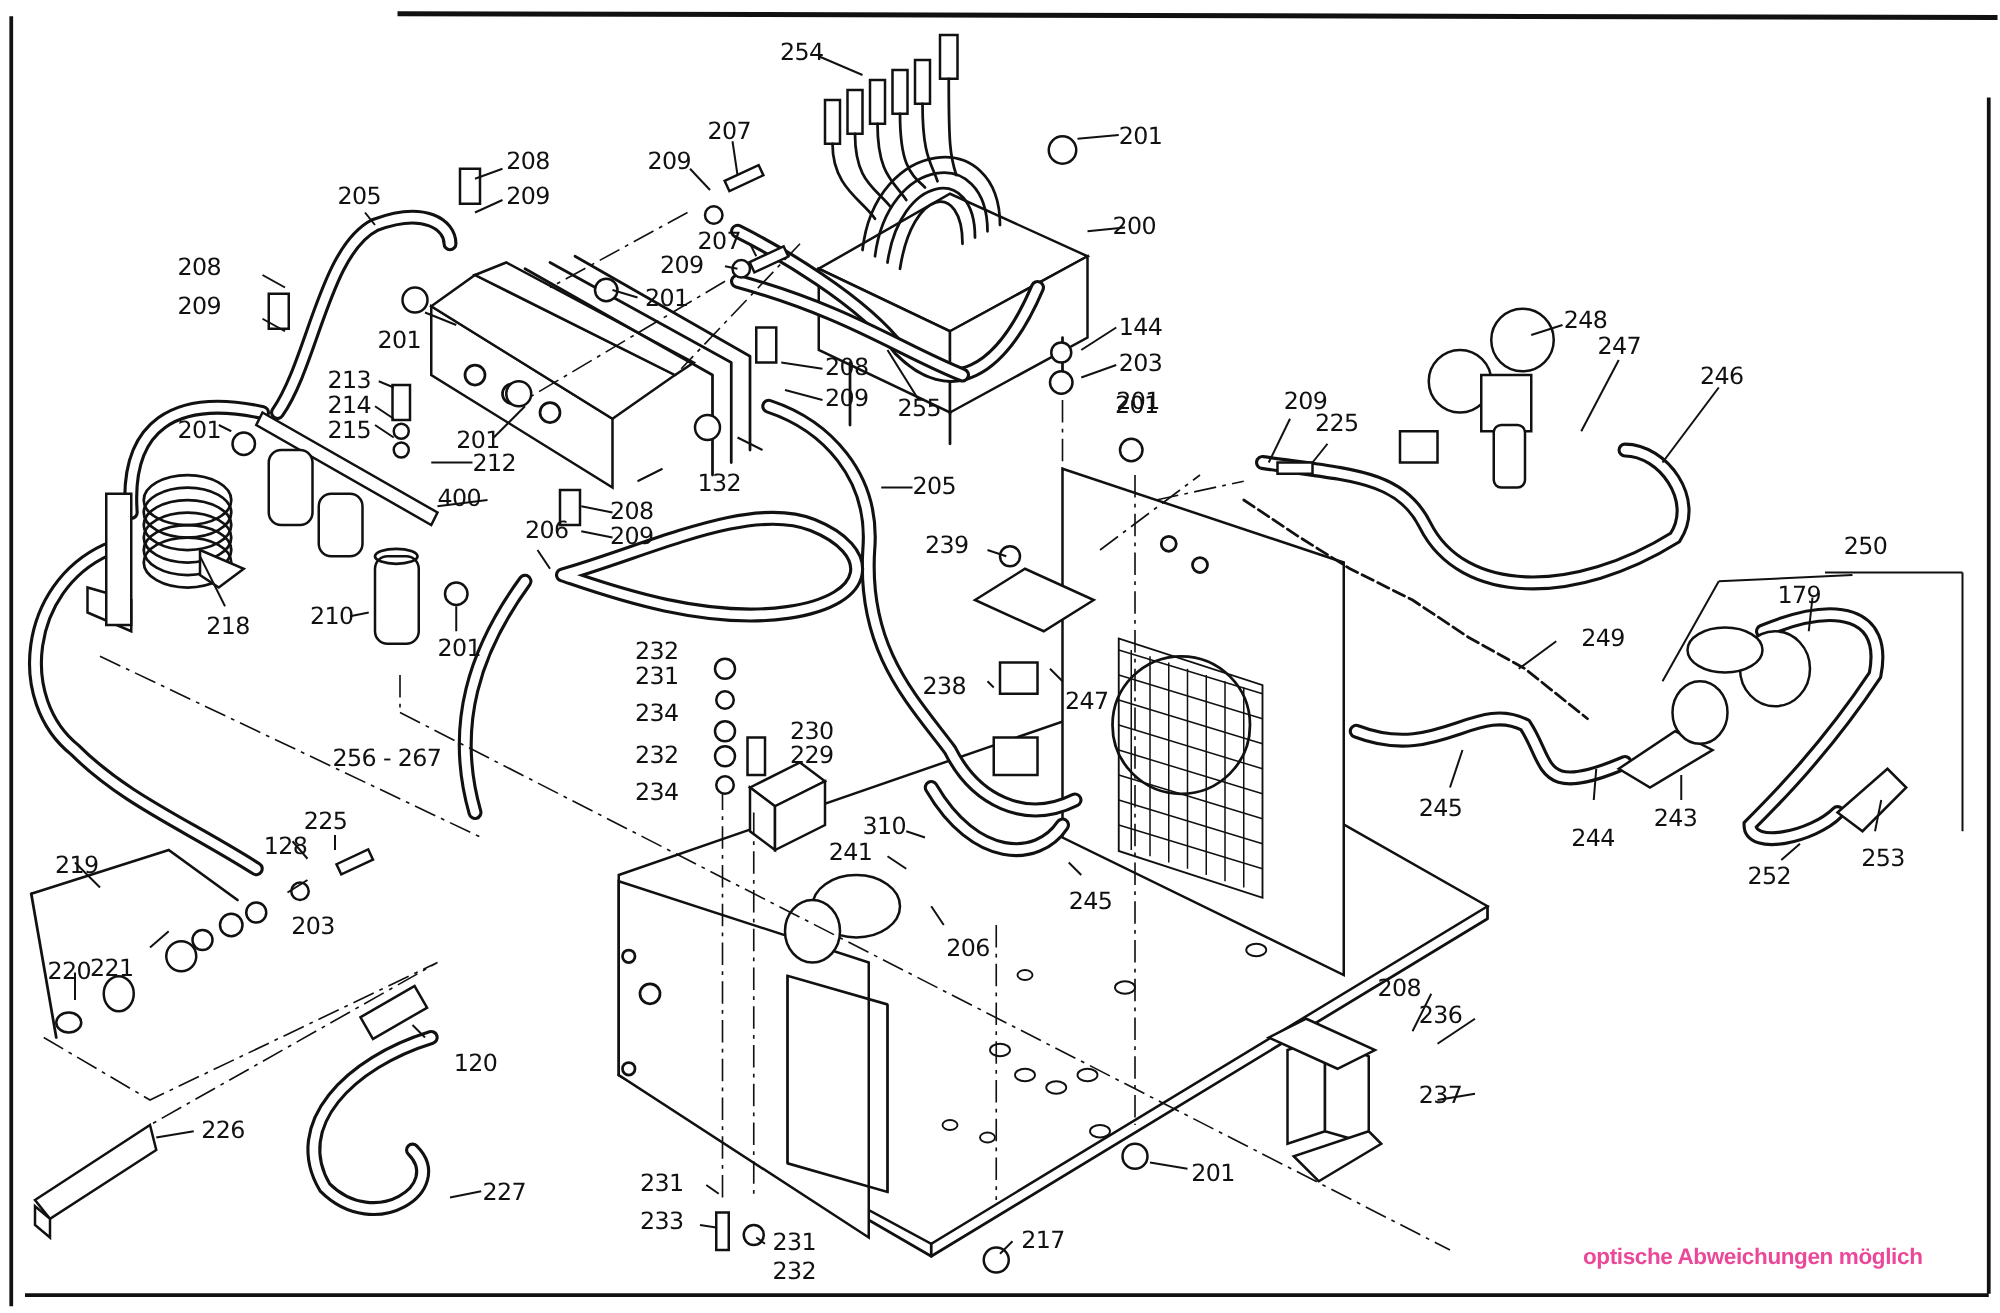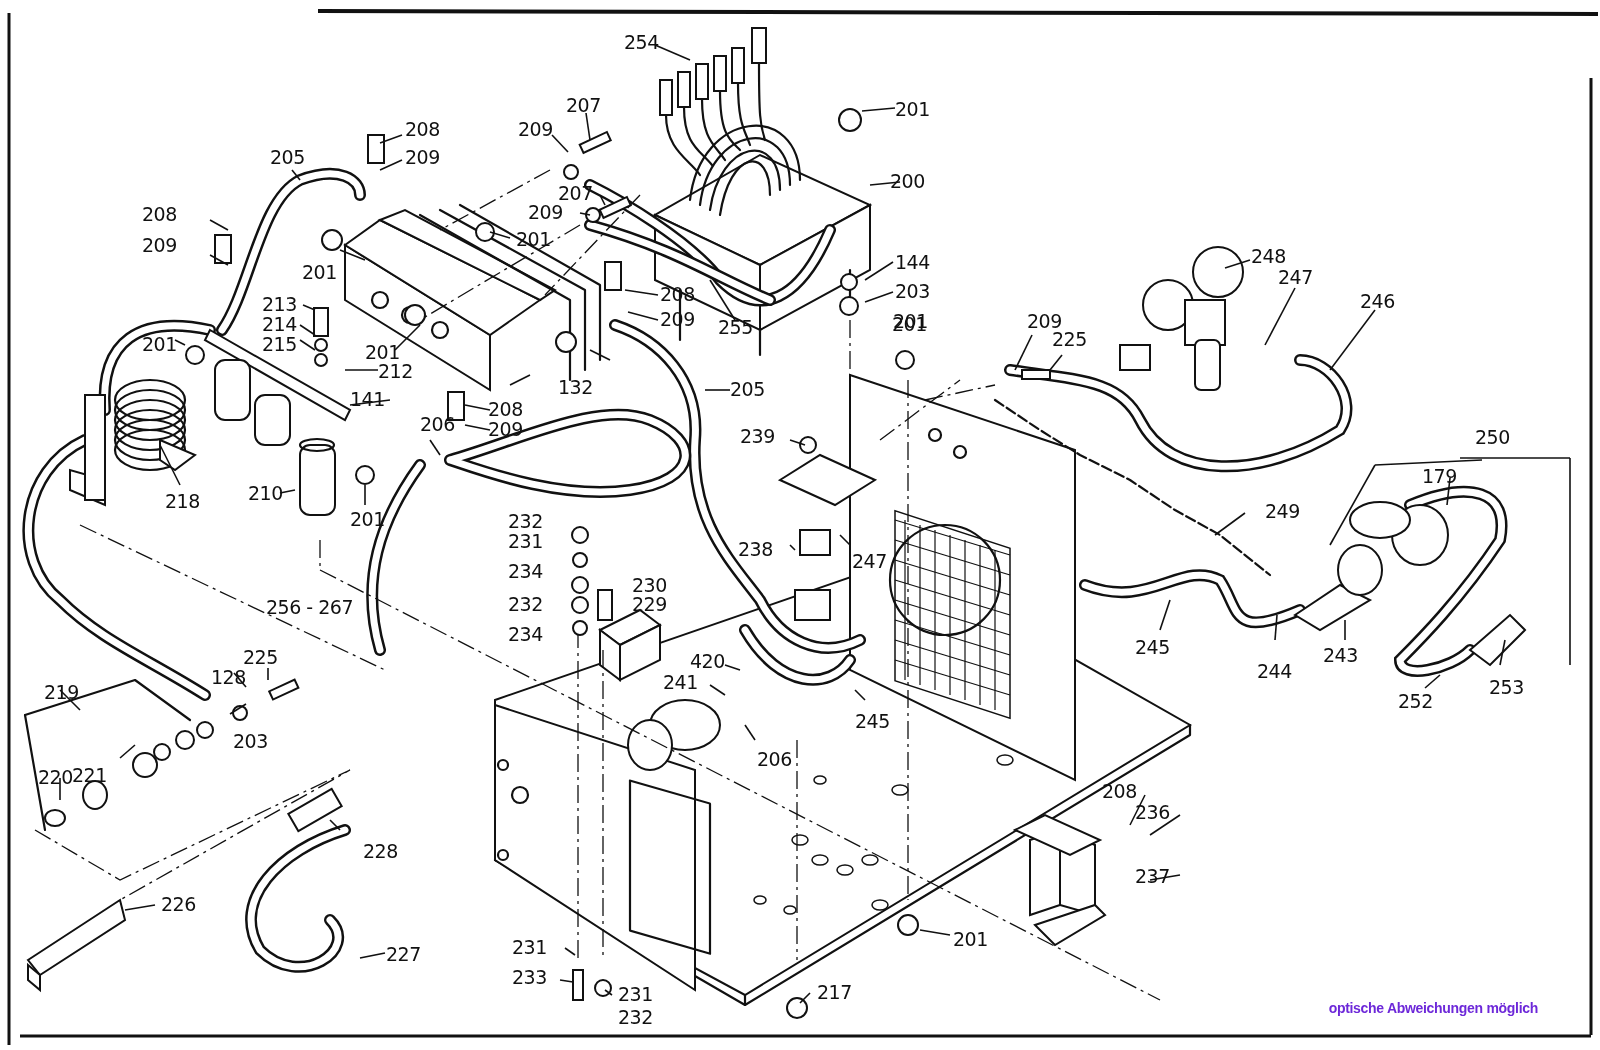--- a/index.html
+++ b/index.html
@@ -7,21 +7,21 @@
   #sheet { position:absolute; left:0; top:0; width:1600px; height:1050px; }
   svg { position:absolute; left:0; top:0; }
   .ln { stroke:#111; stroke-width:2.2; fill:none; stroke-linecap:round; stroke-linejoin:round; }
   .ln-thin { stroke:#111; stroke-width:1.5; fill:none; }
   .ln-fill { stroke:#111; stroke-width:2; fill:#fff; }
   .dash { stroke:#111; stroke-width:1.3; fill:none; stroke-dasharray:18 5 3 5; }
   .cable { stroke:#111; stroke-width:12; fill:none; stroke-linecap:round; }
   .cable-in { stroke:#fff; stroke-width:7; fill:none; stroke-linecap:round; }
   .leader { stroke:#111; stroke-width:1.6; fill:none; }
   .callout { position:absolute; font-family:"DejaVu Sans", sans-serif; font-size:19px; color:#111; line-height:1; white-space:nowrap; letter-spacing:-0.5px; }
-  .note { position:absolute; right:62px; bottom:34px; font-family:"Liberation Sans", sans-serif; font-weight:bold; font-size:14px; color:#6d28d9; letter-spacing:-0.3px; }
+  .note { position:absolute; right:62px; bottom:34px; font-family:"Liberation Sans", sans-serif; font-weight:bold; font-size:18px; color:#ec4899; letter-spacing:-0.3px; }
 </style>
 </head>
 <body>
 
 <div id="sheet">
 
 <svg width="1600" height="1050" viewBox="0 0 1600 1050">
 
   <g>
     <line x1="318" y1="11" x2="1598" y2="14" stroke="#111" stroke-width="4"></line>
@@ -364,21 +364,21 @@
 <span class="callout" style="left:660px;top:285px">208</span>
 <span class="callout" style="left:660px;top:310px">209</span>
 <span class="callout" style="left:262px;top:295px">213</span>
 <span class="callout" style="left:262px;top:315px">214</span>
 <span class="callout" style="left:262px;top:335px">215</span>
 <span class="callout" style="left:892px;top:315px">201</span>
 <span class="callout" style="left:142px;top:335px">201</span>
 <span class="callout" style="left:378px;top:362px">212</span>
 <span class="callout" style="left:365px;top:343px">201</span>
 <span class="callout" style="left:558px;top:378px">132</span>
-<span class="callout" style="left:350px;top:390px">141</span>
+<span class="callout" style="left:350px;top:390px">400</span>
 <span class="callout" style="left:488px;top:400px">208</span>
 <span class="callout" style="left:488px;top:420px">209</span>
 <span class="callout" style="left:730px;top:380px">205</span>
 <span class="callout" style="left:420px;top:415px">206</span>
 <span class="callout" style="left:165px;top:492px">218</span>
 <span class="callout" style="left:248px;top:484px">210</span>
 <span class="callout" style="left:350px;top:510px">201</span>
 <span class="callout" style="left:893px;top:312px">201</span>
 <span class="callout" style="left:1027px;top:312px">209</span>
 <span class="callout" style="left:1052px;top:330px">225</span>
@@ -397,31 +397,31 @@
 <span class="callout" style="left:508px;top:625px">234</span>
 <span class="callout" style="left:266px;top:598px">256 - 267</span>
 <span class="callout" style="left:1475px;top:428px">250</span>
 <span class="callout" style="left:1422px;top:467px">179</span>
 <span class="callout" style="left:1265px;top:502px">249</span>
 <span class="callout" style="left:1135px;top:638px">245</span>
 <span class="callout" style="left:1257px;top:662px">244</span>
 <span class="callout" style="left:1323px;top:646px">243</span>
 <span class="callout" style="left:1489px;top:678px">253</span>
 <span class="callout" style="left:1398px;top:692px">252</span>
-<span class="callout" style="left:690px;top:652px">420</span>
+<span class="callout" style="left:690px;top:652px">310</span>
 <span class="callout" style="left:663px;top:673px">241</span>
 <span class="callout" style="left:855px;top:712px">245</span>
 <span class="callout" style="left:757px;top:750px">206</span>
 <span class="callout" style="left:44px;top:683px">219</span>
 <span class="callout" style="left:243px;top:648px">225</span>
 <span class="callout" style="left:211px;top:668px">128</span>
 <span class="callout" style="left:233px;top:732px">203</span>
 <span class="callout" style="left:72px;top:766px">221</span>
 <span class="callout" style="left:38px;top:768px">220</span>
-<span class="callout" style="left:363px;top:842px">228</span>
+<span class="callout" style="left:363px;top:842px">120</span>
 <span class="callout" style="left:161px;top:895px">226</span>
 <span class="callout" style="left:386px;top:945px">227</span>
 <span class="callout" style="left:1102px;top:782px">208</span>
 <span class="callout" style="left:1135px;top:803px">236</span>
 <span class="callout" style="left:1135px;top:867px">237</span>
 <span class="callout" style="left:953px;top:930px">201</span>
 <span class="callout" style="left:512px;top:938px">231</span>
 <span class="callout" style="left:512px;top:968px">233</span>
 <span class="callout" style="left:618px;top:985px">231</span>
 <span class="callout" style="left:618px;top:1008px">232</span>

